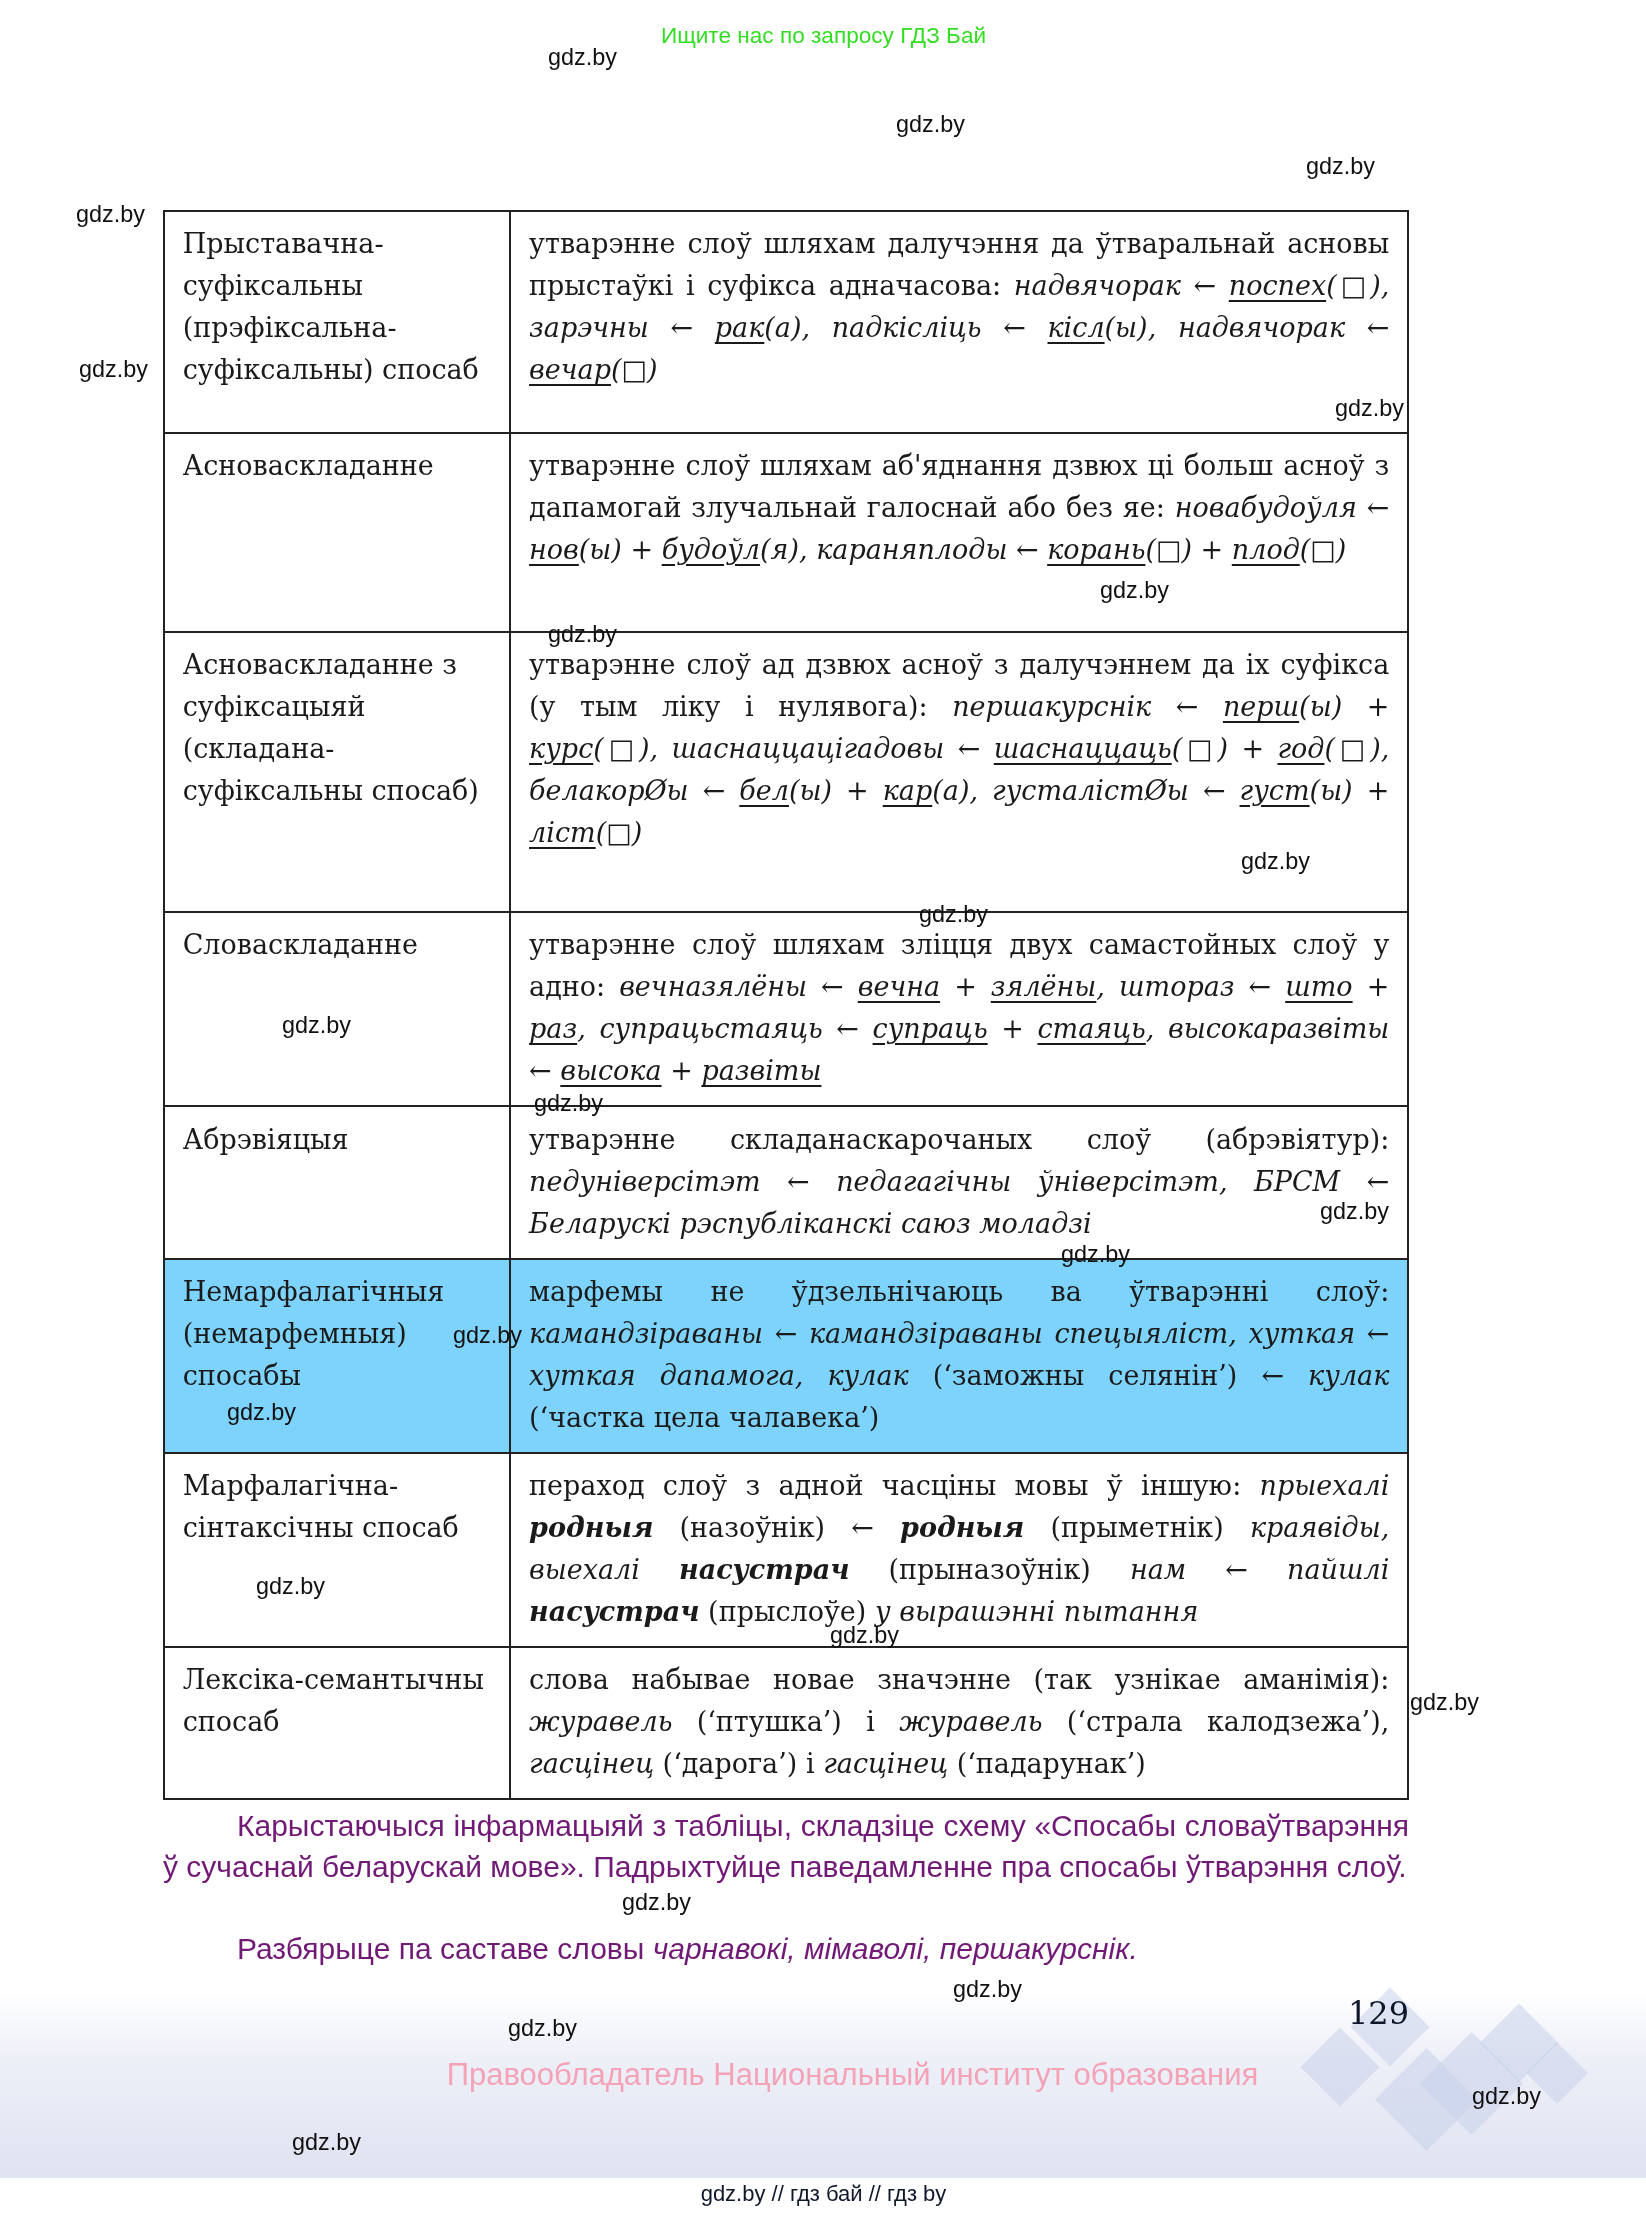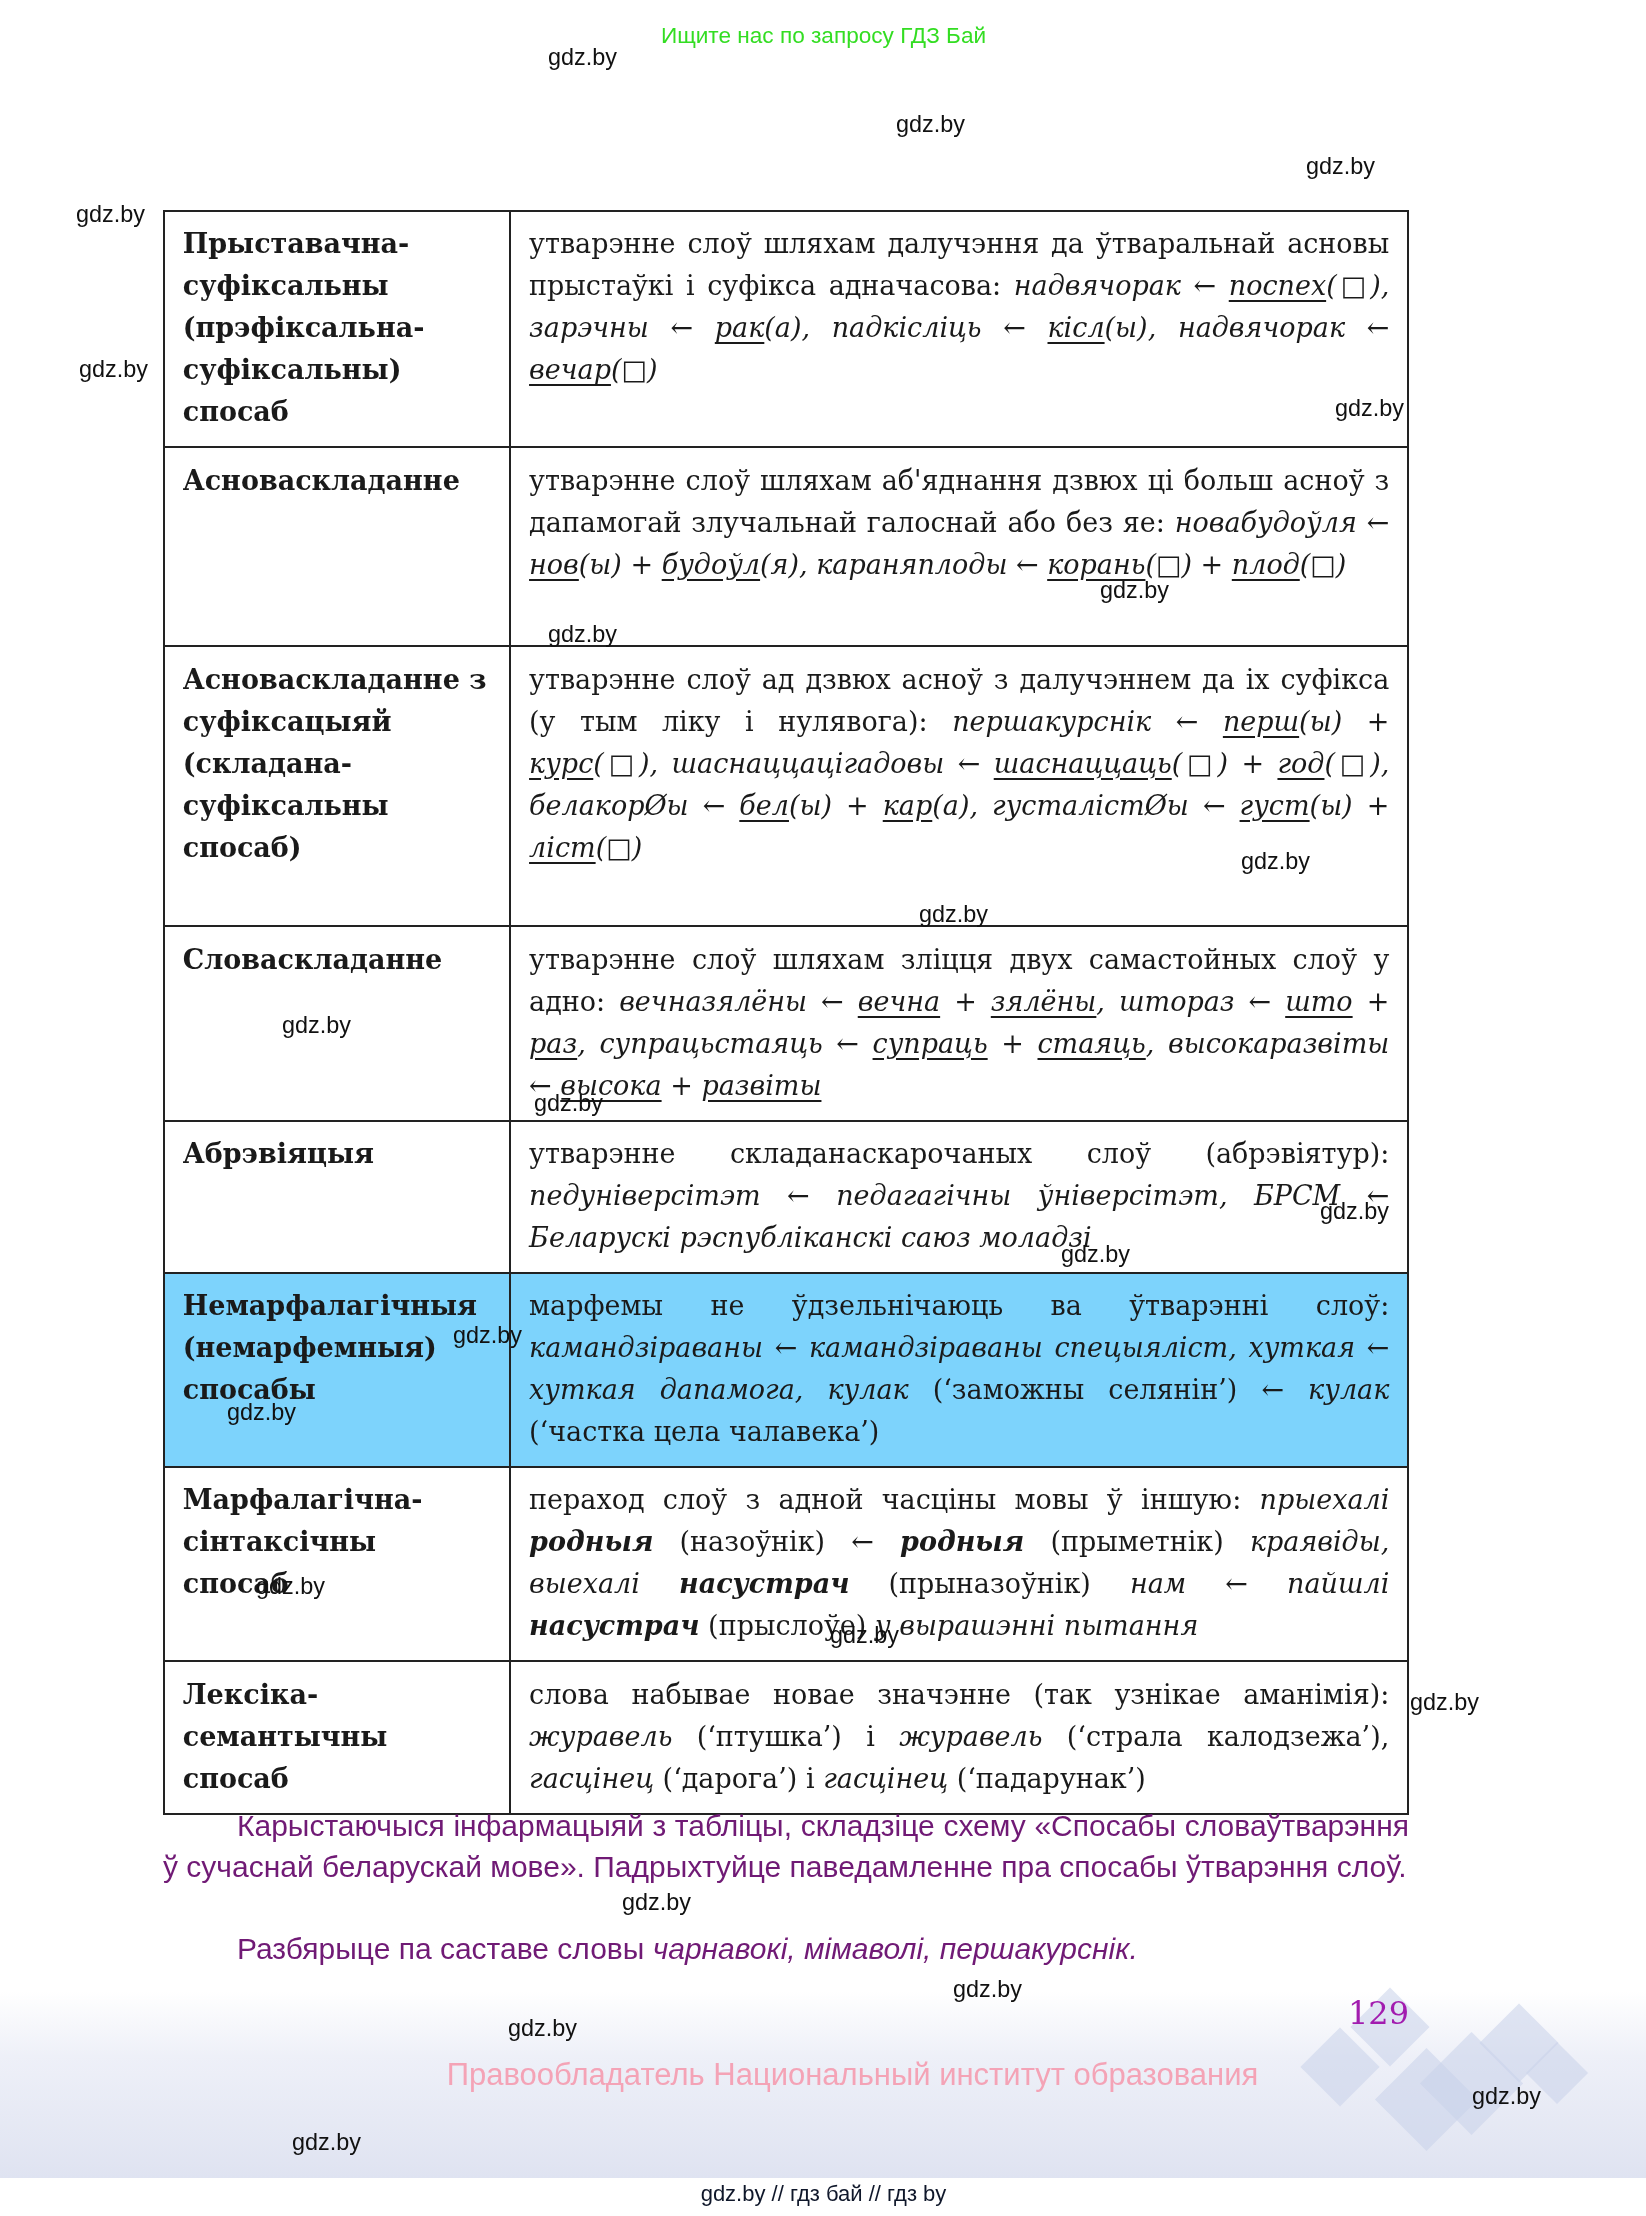--- a/index.html
+++ b/index.html
@@ -19,21 +19,21 @@
   }
   table.methods {
     position:absolute; left:163px; top:210px; width:1246px;
     border-collapse:collapse; table-layout:fixed;
   }
   table.methods td {
     border:2px solid #222; vertical-align:top;
     padding:11.3px 17.7px 13px 17.7px;
   }
   td.term {
-    width:309px; font-family:"DejaVu Serif", serif; font-weight:bold;
+    width:309px; font-family:"DejaVu Serif", serif; font-weight:normal;
     font-size:27px; line-height:42px;
   }
   td.def {
     font-size:27px; line-height:42px; text-align:justify;
     font-family:"DejaVu Serif", serif;
   }
   tr.highlight td { background:#7dd3fc; }
   .ex { font-style:italic; }
   .u { text-decoration:underline; text-underline-offset:4.8px; }
   .b { font-weight:bold; }
@@ -46,21 +46,21 @@
   .footer-band {
     position:absolute; left:0; top:1991px; width:1647px; height:187px;
     background:linear-gradient(180deg,#ffffff 0%,#eef0f8 35%,#dfe3f1 100%);
   }
   .diamond {
     position:absolute; width:56px; height:56px; background:#c9d2ea; opacity:0.55;
     transform:rotate(45deg);
   }
   .page-num {
     position:absolute; left:1348px; top:1994px; font-family:"DejaVu Serif", serif;
-    font-size:32px; color:#a21caf;
+    font-size:32px; color:#0f172a;
   }
   .rights {
     position:absolute; left:0; top:2057px; width:1647px; text-align:center;
     font-family:"Liberation Sans", sans-serif; font-size:31px; color:#f4a3b6;padding-left:29px;
   }
   .bottom-links {
     position:absolute; left:0; top:2181px; width:1647px; text-align:center;
     font-family:"Liberation Sans", sans-serif; font-size:22px; color:#0f172a;
   }
 </style>

